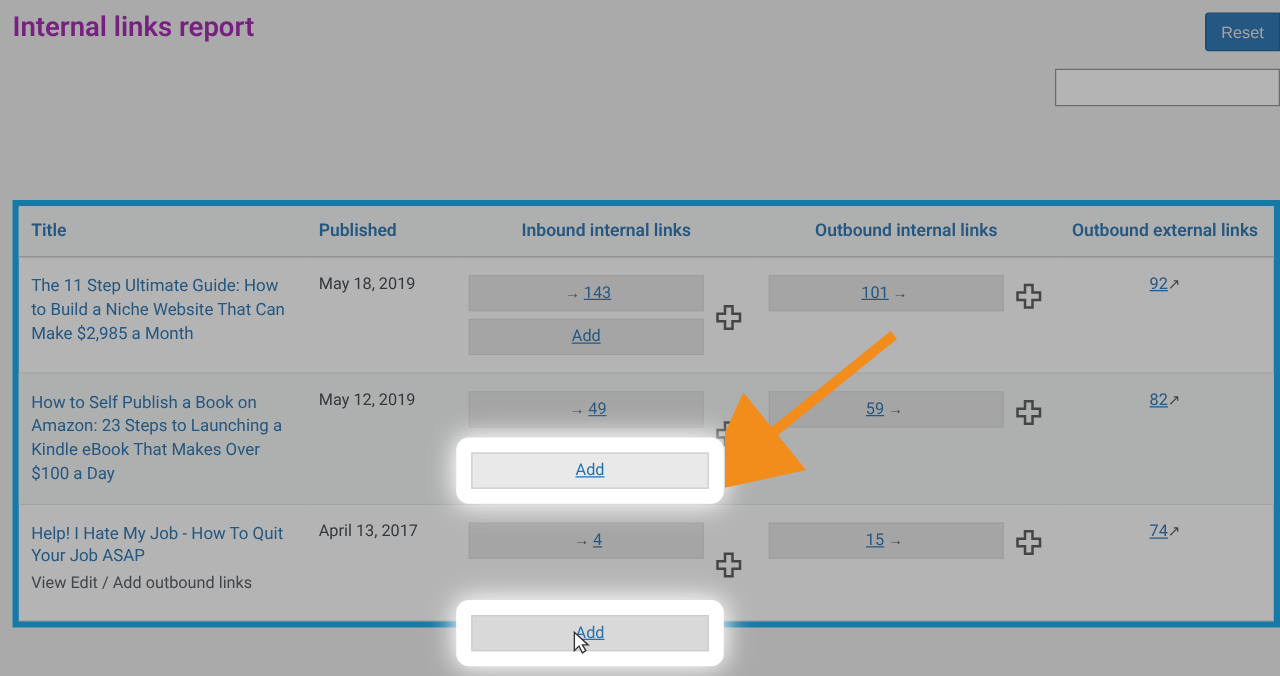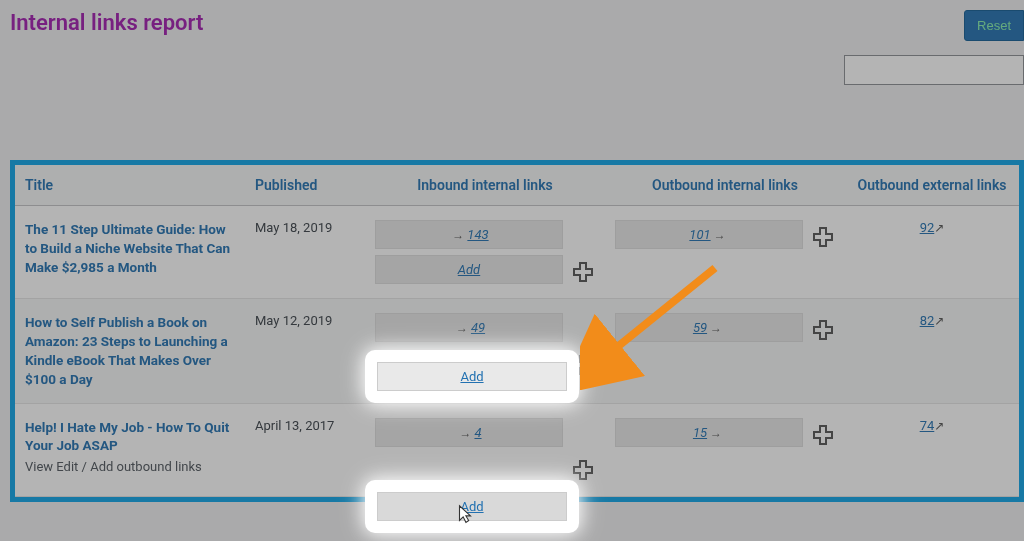--- a/index.html
+++ b/index.html
@@ -25,21 +25,21 @@
       font-size: 22px;
       font-weight: 600;
       color: #a21caf;
       margin-bottom: 20px;
     }
     .reset-btn {
       position: absolute;
       top: 10px;
       right: 0;
       background: #2271b1;
-      color: #86efac;
+      color: #e5e5e5;
       border: 1px solid #135e96;
       padding: 7px 12px;
       font-size: 13px;
       border-radius: 3px 0 0 3px;
       cursor: pointer;
     }
     .search-box {
       position: absolute;
       top: 55px;
       right: 0;
@@ -105,36 +105,35 @@
     tbody td {
       padding: 14px 10px;
       vertical-align: top;
       font-size: 13px;
       color: #3c434a;
       border-bottom: 1px solid #e5e5e5;
     }
     tbody tr:nth-child(even) { background: #f6f7f7; }
     .post-title {
       color: #2271b1;
-      font-weight: 700;
+      font-weight: 400;
       font-size: 13.5px;
       text-decoration: none;
       line-height: 1.4;
       display: inline-block;
     }
     .row-actions {
       color: #50575e;
       font-size: 13px;
       margin-top: 4px;
     }
     .link-cell-wrap {
       display: flex;
-      align-items: flex-end;
+      align-items: center;
       gap: 8px;
-      font-style: italic;
     }
     .link-count-box {
       flex: 1;
       display: flex;
       flex-direction: column;
       gap: 6px;
     }
     .count-pill, .add-pill {
       background: #e9e9e9;
       padding: 6px 0;

